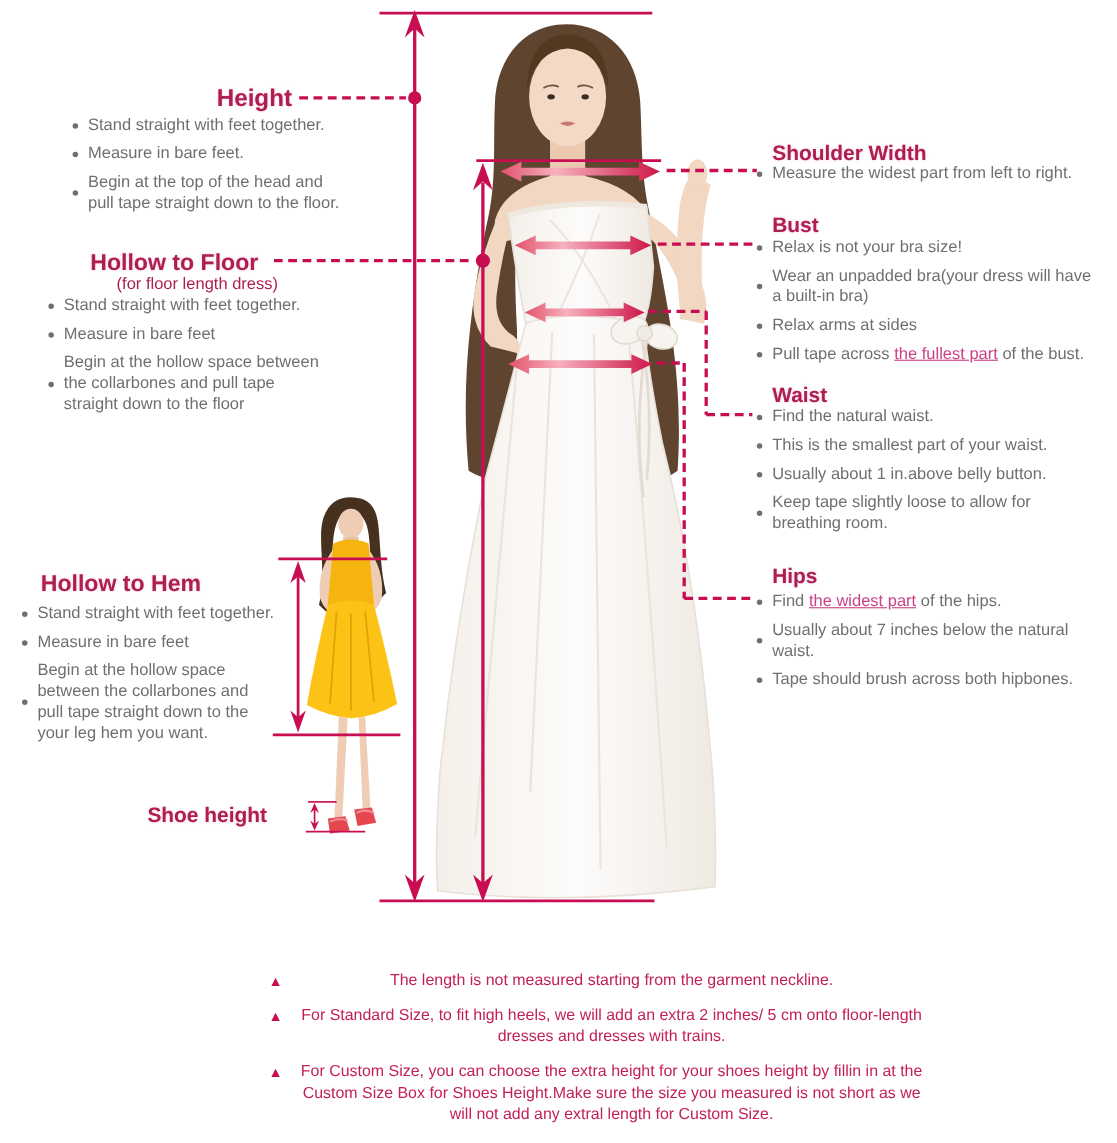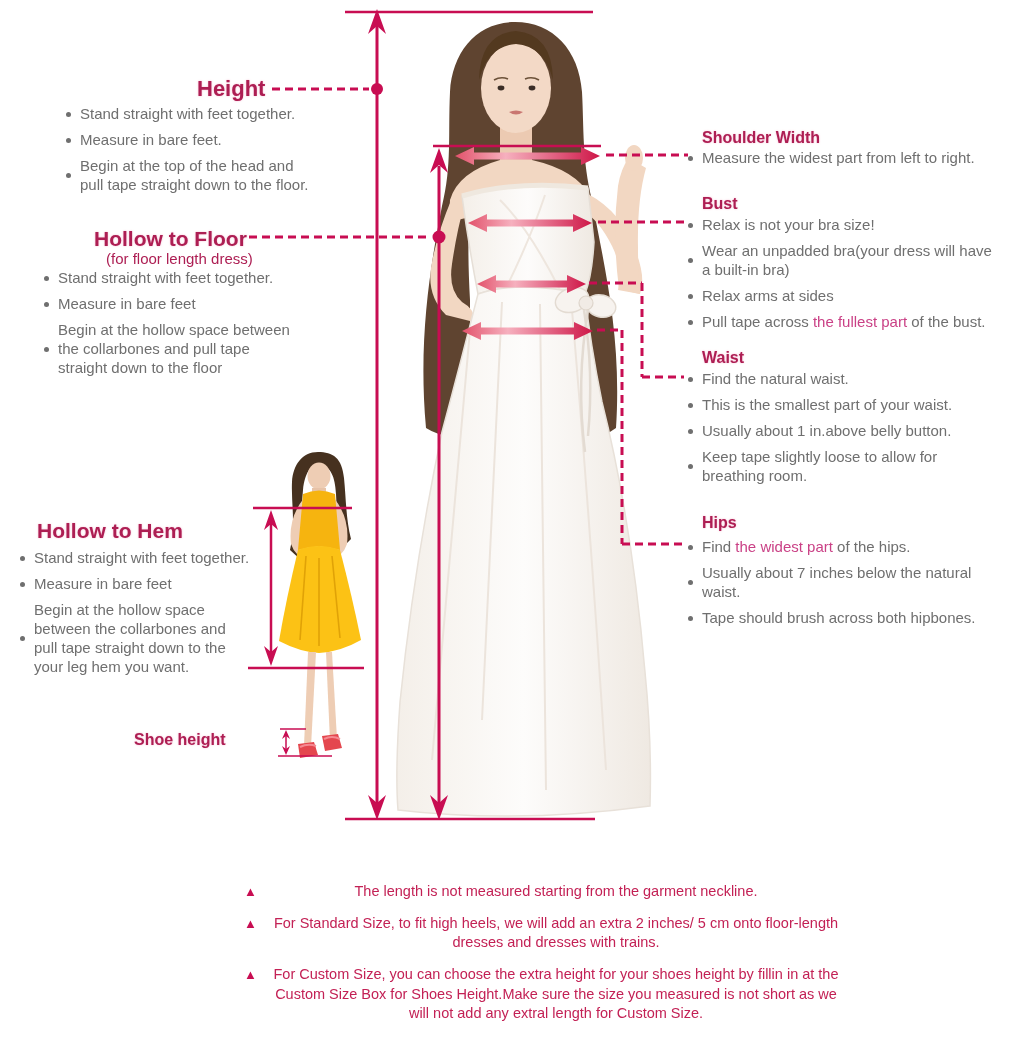--- a/index.html
+++ b/index.html
@@ -4,34 +4,34 @@
 <style>
   html,body{margin:0;padding:0;background:#fff;}
   .canvas{
     position:relative;width:1015px;height:1039px;background:#fff;
     font-family:"Liberation Sans",sans-serif;overflow:hidden;
   }
   .title{
     position:absolute;color:var(--accent-dark);font-weight:bold;
     text-shadow:0 0 2px rgba(238,130,170,.55);white-space:nowrap;line-height:1;
   }
-  .t22{font-size:22px}.t21{font-size:21px}.t20{font-size:16px}
+  .t22{font-size:22px}.t21{font-size:21px}.t20{font-size:19px}
   .subtitle{
     position:absolute;color:var(--accent-dark);font-size:15px;white-space:nowrap;line-height:1;
   }
   ul.bullets{
     position:absolute;list-style:none;margin:0;padding:0;
     color:var(--text);font-size:15px;line-height:1.27;
   }
   ul.bullets li{position:relative;padding-left:20px;margin:0 0 7px 0;}
   ul.bullets li::before{
     content:"";position:absolute;left:6px;top:50%;margin-top:-2px;
     width:5px;height:5px;border-radius:50%;background:var(--text);
   }
-  .hl{color:var(--hl);}
+  .hl{color:var(--hl);text-decoration:underline;}
   ul.notes{
     position:absolute;list-style:none;margin:0;padding:0;
     color:var(--note);font-size:14.5px;line-height:1.32;text-align:center;
   }
   ul.notes li{position:relative;padding-left:24px;margin:0 0 13px 0;}
   ul.notes li::before{
     content:"\25B2";position:absolute;left:0;top:1px;font-size:13px;color:var(--accent);
   }
   svg{position:absolute;left:0;top:0;}
   .ln{stroke:var(--accent);stroke-width:2.5;fill:none;}
@@ -175,21 +175,21 @@
     </g>
   </svg>
 
   <div class="title t22" style="left:197px;top:78px">Height</div>
   <ul class="bullets" style="left:60px;top:104px;width:256px">
       <li>Stand straight with feet together.</li>
       <li>Measure in bare feet.</li>
       <li>Begin at the top of the head and pull tape straight down to the floor.</li>
     </ul>
 
-  <div class="title t21" style="left:94px;top:228px">Hollow to Floor</div>
+  <div class="title t21" style="left:82px;top:228px">Hollow to Floor</div>
   <div class="subtitle" style="left:106px;top:251px">(for floor length dress)</div>
   <ul class="bullets" style="left:38px;top:268px;width:258px">
       <li>Stand straight with feet together.</li>
       <li>Measure in bare feet</li>
       <li>Begin at the hollow space between the collarbones and pull tape straight down to the floor</li>
     </ul>
 
   <div class="title t21" style="left:37px;top:520px">Hollow to Hem</div>
   <ul class="bullets" style="left:14px;top:548px;width:238px">
       <li>Stand straight with feet together.</li>

